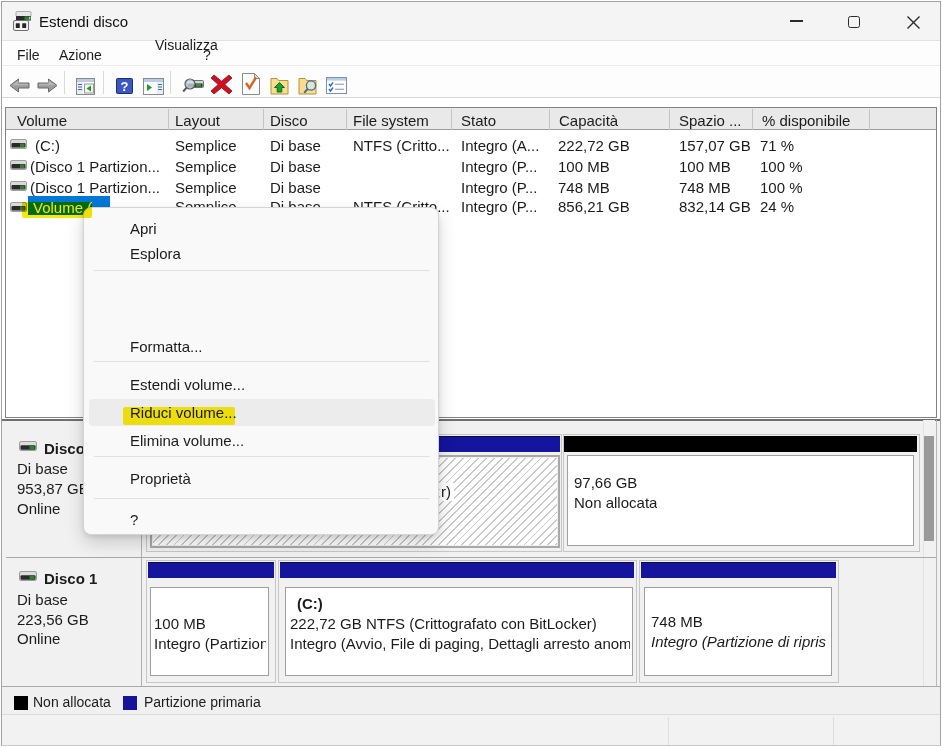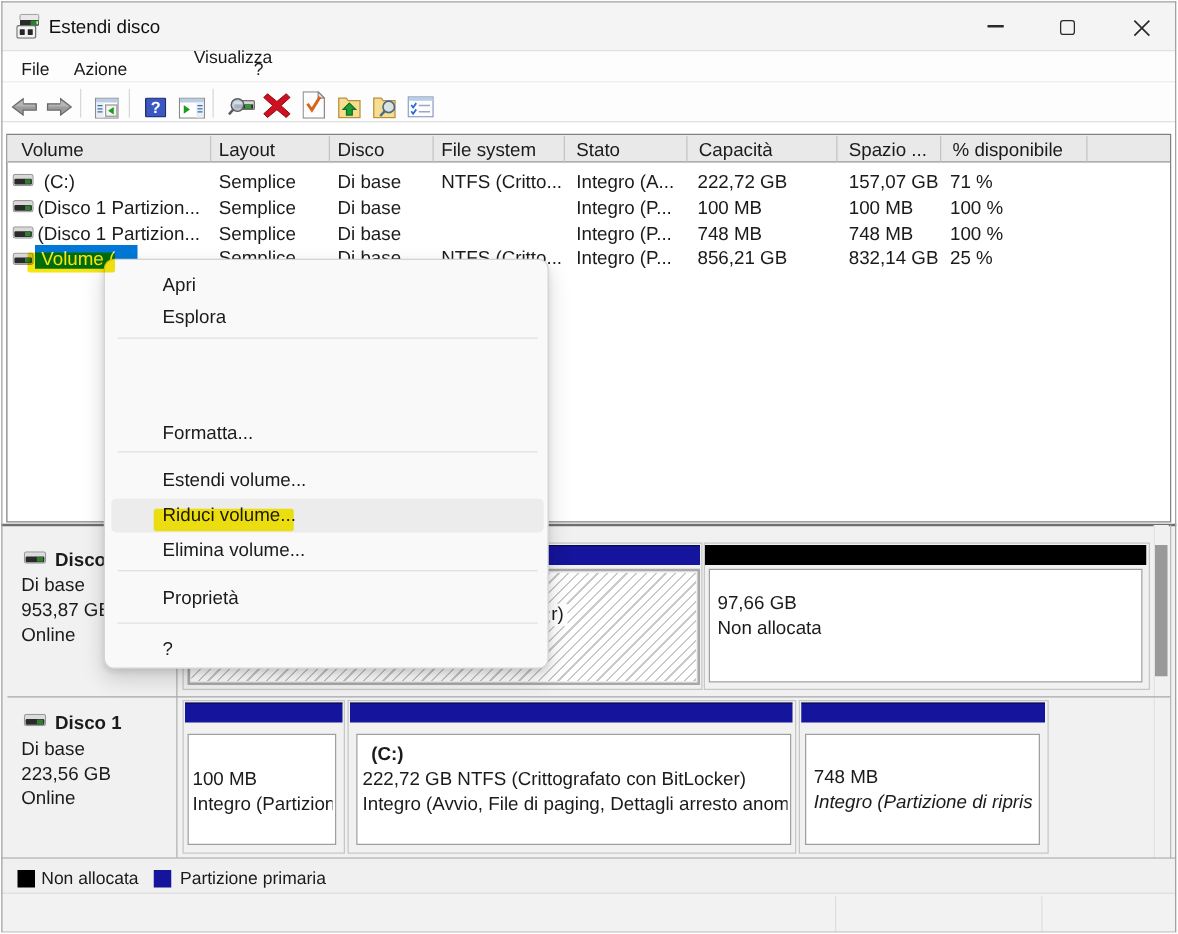--- a/index.html
+++ b/index.html
@@ -187,21 +187,21 @@
       <rect x="10" y="4.4" width="4.5" height="3.6" fill="#2f7d2f"></rect>
     </svg>
   <div class="abs" style="left:28px;top:196px;width:82px;height:19px;background:#0078d7;"></div>
   <div class="cell" style="left:33px;top:199px;color:#fff;">Volume (</div>
   <div class="cell" style="left:175px;top:198px;">Semplice</div>
   <div class="cell" style="left:270px;top:198px;">Di base</div>
   <div class="cell" style="left:353px;top:198px;">NTFS (Critto...</div>
   <div class="cell" style="left:461px;top:198px;">Integro (P...</div>
   <div class="cell" style="left:558px;top:198px;">856,21 GB</div>
   <div class="cell" style="left:679px;top:198px;">832,14 GB</div>
-  <div class="cell" style="left:760px;top:198px;">25 %</div>
+  <div class="cell" style="left:760px;top:198px;">24 %</div>
 </div>
 
 <div class="abs" style="left:1px;top:419px;width:940px;height:268px;background:#f1f1f1;border-top:2px solid #6f6f6f;"></div>
 <div id="diskpane">
 
   <div class="abs" style="left:936px;top:420px;width:1px;height:267px;background:#b8b8b8;"></div>
 
   <div class="abs" style="left:923px;top:420px;width:12px;height:267px;background:#f1f1f1;border-left:1px solid #e3e3e3;"></div>
   <div class="abs" style="left:924px;top:436px;width:10px;height:105px;background:#999999;"></div>
 

